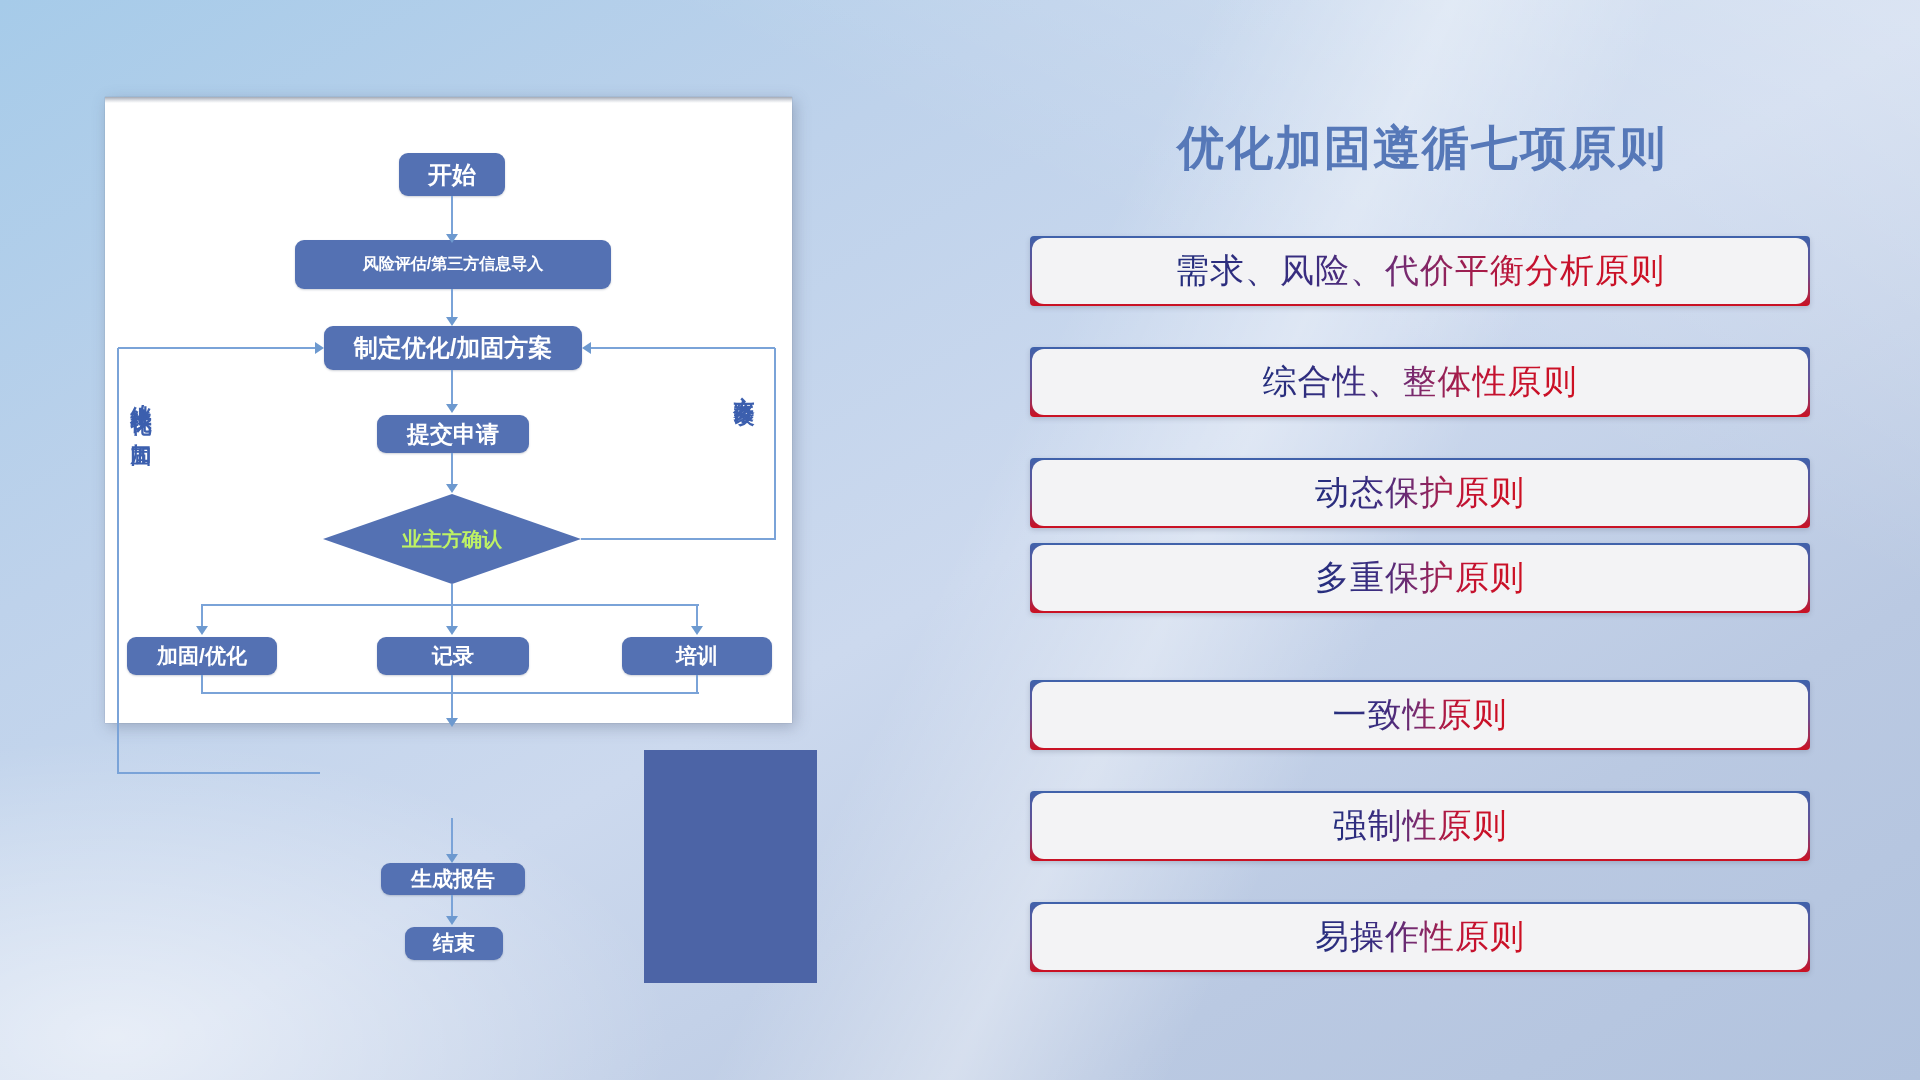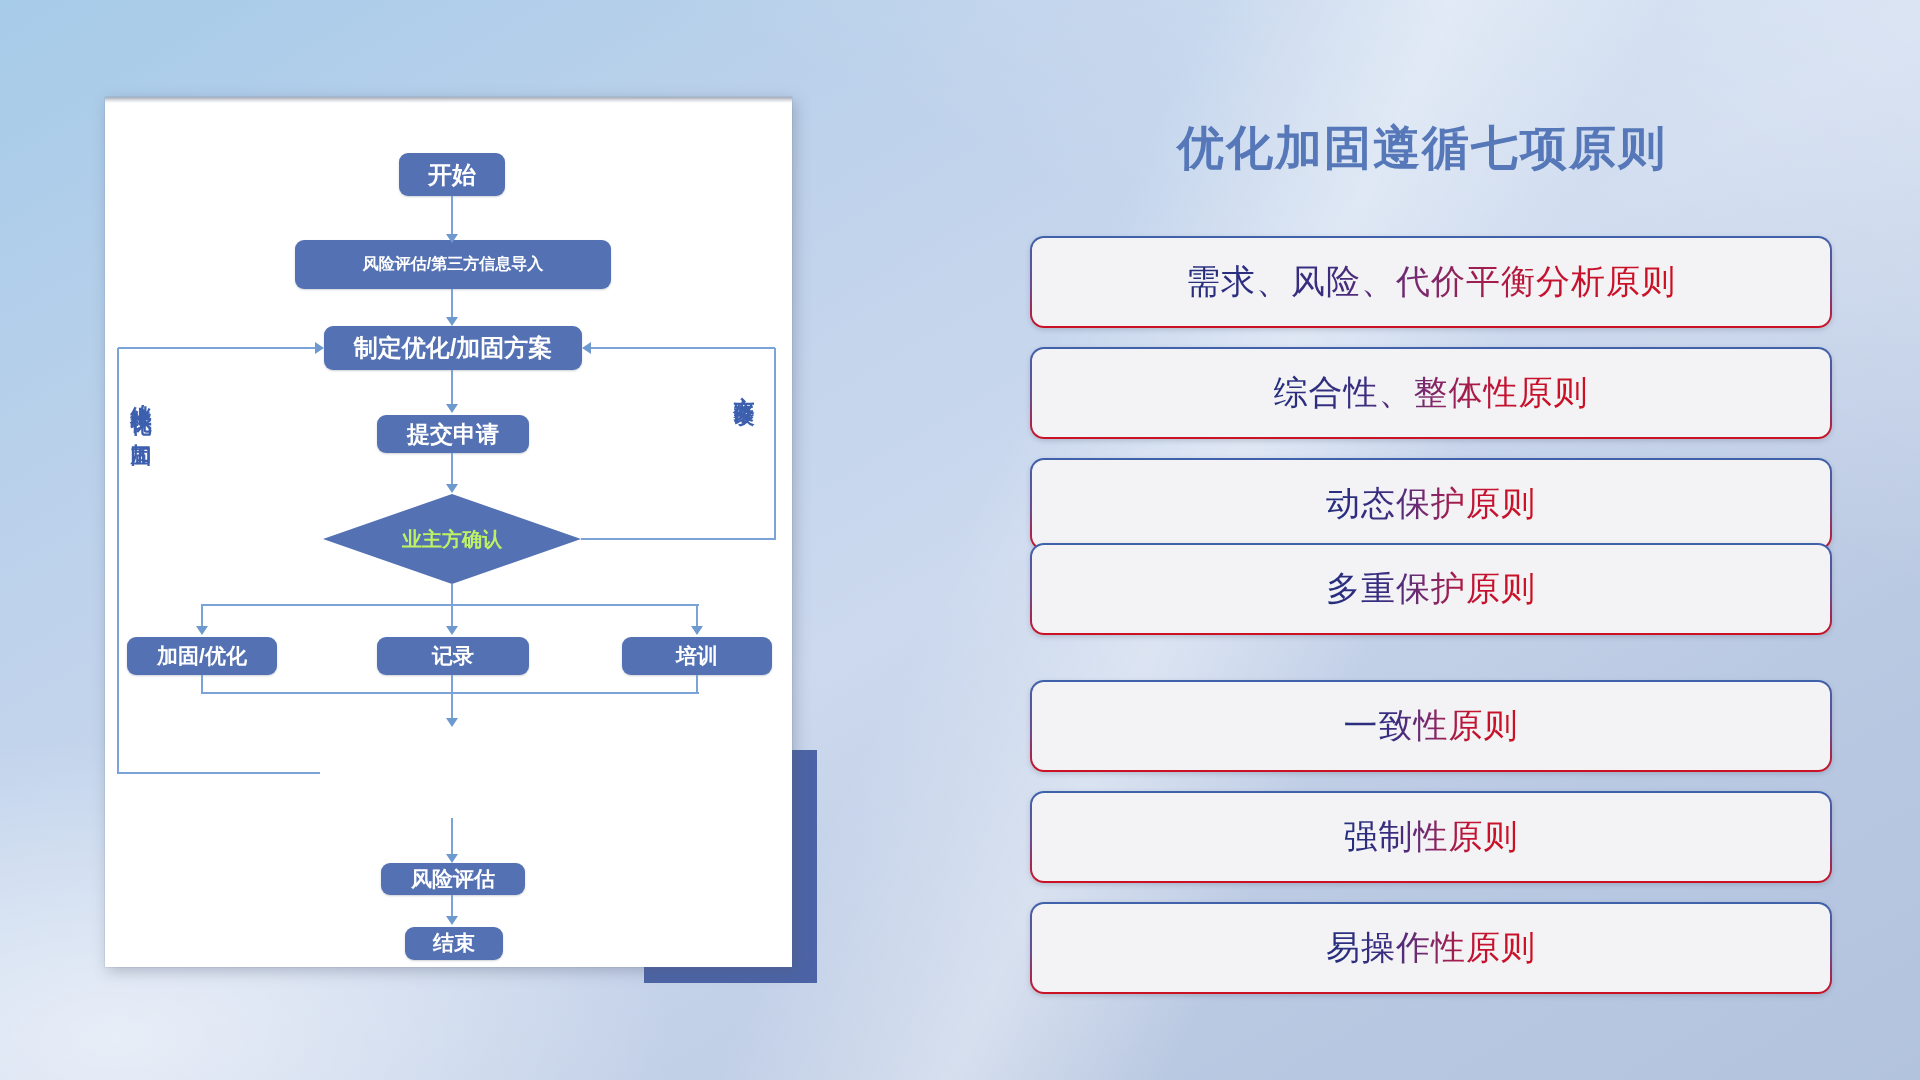--- a/index.html
+++ b/index.html
@@ -12,21 +12,21 @@
     background:
       radial-gradient(ellipse 900px 480px at 6% 96%, rgba(255,255,255,.55), rgba(255,255,255,0) 62%),
       linear-gradient(115deg, rgba(255,255,255,0) 50%, rgba(255,255,255,.38) 60%, rgba(255,255,255,0) 69%),
       linear-gradient(205deg, rgba(255,255,255,.30), rgba(255,255,255,0) 30%),
       linear-gradient(150deg,#a6cbe9 0%,#bed2eb 28%,#ccd9ee 52%,#bac9e2 78%,#b2c3de 100%);
   }
   
   .decor-rect{position:absolute;left:644px;top:750px;width:173px;height:233px;background:#4c64a6;}
   
   .card{
-    position:absolute;left:105px;top:97px;width:687px;height:870px;background:#ffffff;
+    position:absolute;left:105px;top:97px;width:687px;height:626px;background:#ffffff;
     box-shadow:0 0 1px rgba(100,110,130,.6), 3px 4px 14px rgba(80,90,115,.35);
   }
   .card::before{
     content:"";position:absolute;top:0;left:0;right:0;height:6px;
     background:linear-gradient(180deg, rgba(90,100,120,.55), rgba(120,130,150,.22) 60%, rgba(150,160,180,0));
   }
   
   .fnode{
     position:absolute;background:#5471b3;color:#ffffff;font-weight:bold;
     display:flex;align-items:center;justify-content:center;text-align:center;
@@ -50,23 +50,23 @@
   .vlabel{
     position:absolute;writing-mode:vertical-rl;text-orientation:upright;
     color:#3c5fae;font-weight:bold;font-size:21px;letter-spacing:3px;line-height:1;
   }
   
   .panel-title{
     position:absolute;left:1030px;top:110px;width:770px;text-align:center;
     font-size:47px;font-weight:bold;color:#5678b8;letter-spacing:2px;margin:7px;
   }
   .principle{
-    position:absolute;left:1030px;width:770px;height:60px;border-radius:14px;
+    position:absolute;left:1030px;width:770px;height:60px;border-radius:4px;
     background:linear-gradient(180deg,#3f62ab 0%,#6b4a8f 55%,#cc1021 100%);
-    padding:16px;box-shadow:0 2px 5px rgba(80,90,115,.25);
+    padding:5px;box-shadow:0 2px 5px rgba(80,90,115,.25);
   }
   .principle-inner{
     position:absolute;left:2px;top:2px;right:2px;bottom:2px;border-radius:12px;
     background:#f3f3f5;display:flex;align-items:center;justify-content:center;
   }
   .principle-text{
     font-size:34px;letter-spacing:1px;
     background:linear-gradient(90deg,#242e7d 0%,#3a2d80 28%,#7a2a6e 48%,#c41230 72%,#cd1022 100%);
     -webkit-background-clip:text;background-clip:text;color:transparent;
   }
@@ -90,21 +90,21 @@
 
     <div class="fdiamond" style="left:218px;top:397px;width:258px;height:90px;font-size:20px;">业主方确认</div>
 
     <div class="fnode" style="left:22px;top:540px;width:150px;height:38px;font-size:21px;">加固/优化</div>
 
     <div class="fnode" style="left:272px;top:540px;width:152px;height:38px;font-size:21px;">记录</div>
 
     <div class="fnode" style="left:517px;top:540px;width:150px;height:38px;font-size:21px;">培训</div>
 
 
-    <div class="fnode" style="left:276px;top:766px;width:144px;height:32px;font-size:21px;">风险评估</div>
+    <div class="fnode" style="left:276px;top:766px;width:144px;height:32px;font-size:21px;">生成报告</div>
 
     <div class="fnode" style="left:300px;top:830px;width:98px;height:33px;font-size:21px;">结束</div>
 
     <div class="vlabel" style="left:26px;top:292px;">继续优化/加固</div>
     <div class="vlabel" style="left:629px;top:282px;">方案修改</div>
 
     <div class="ln v" style="left:346px;top:99px;height:38px;"></div>
     <div class="ar ar-down" style="left:341px;top:137px;"></div>
 
     <div class="ln v" style="left:346px;top:192px;height:28px;"></div>

